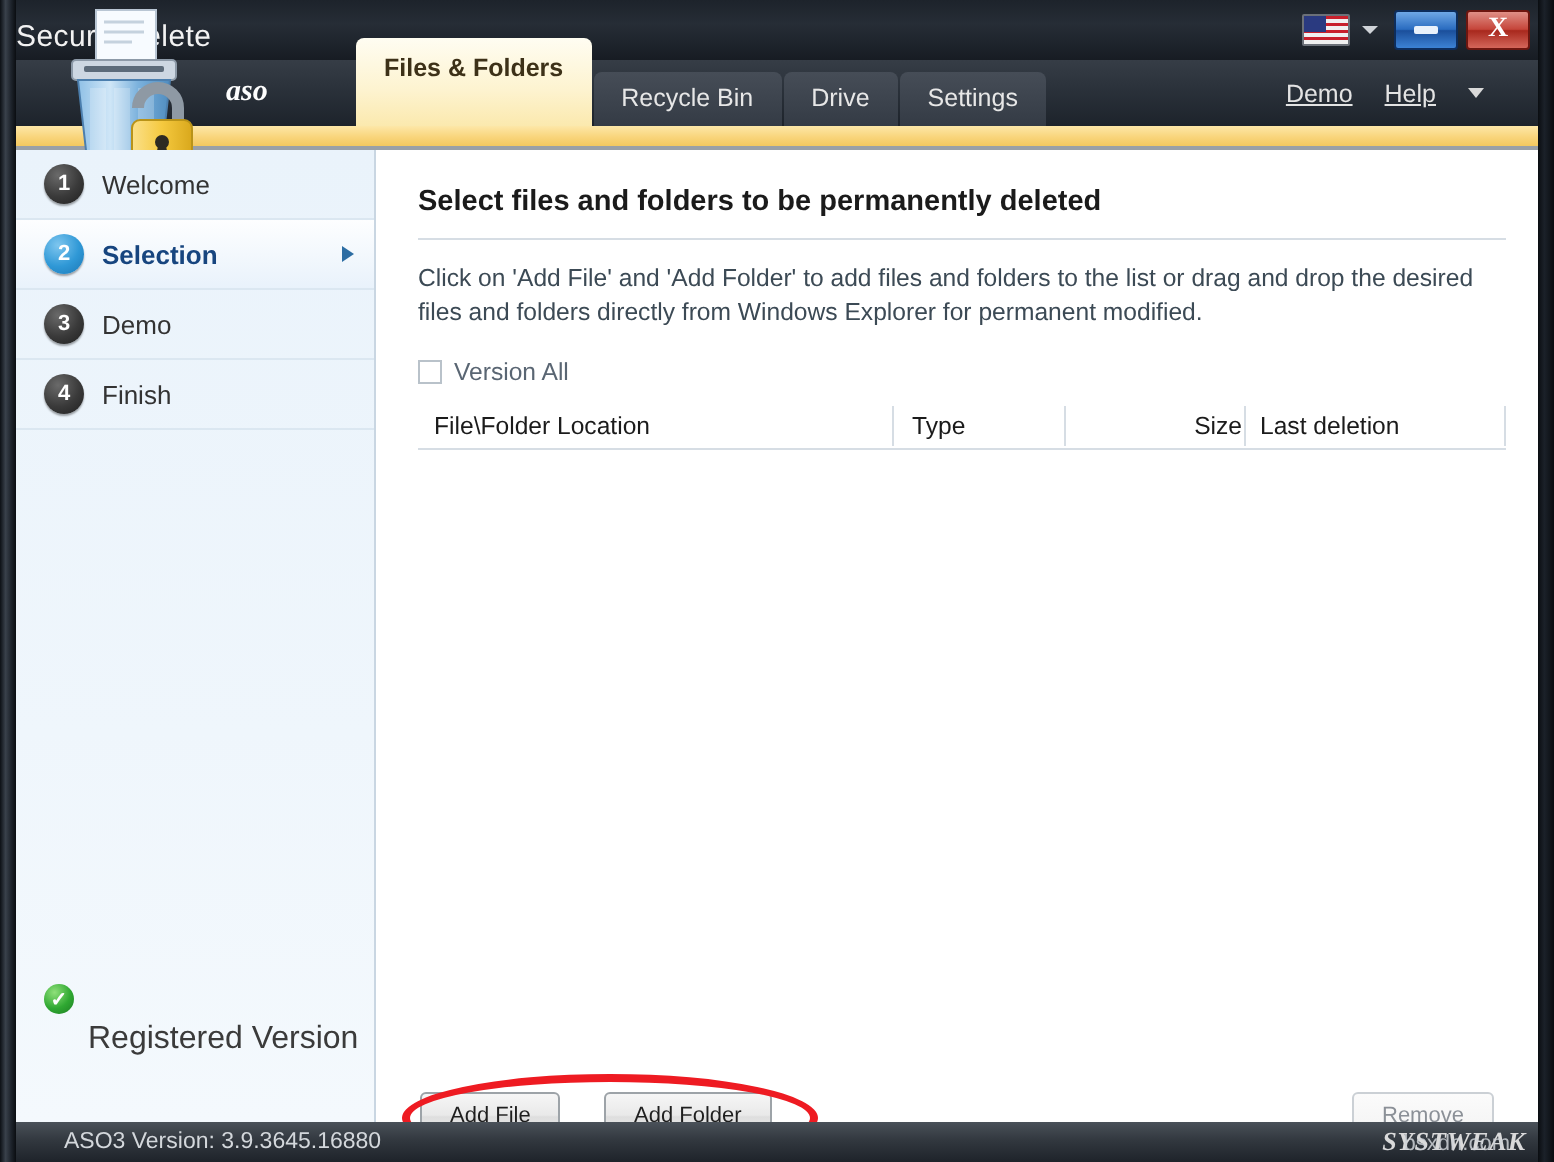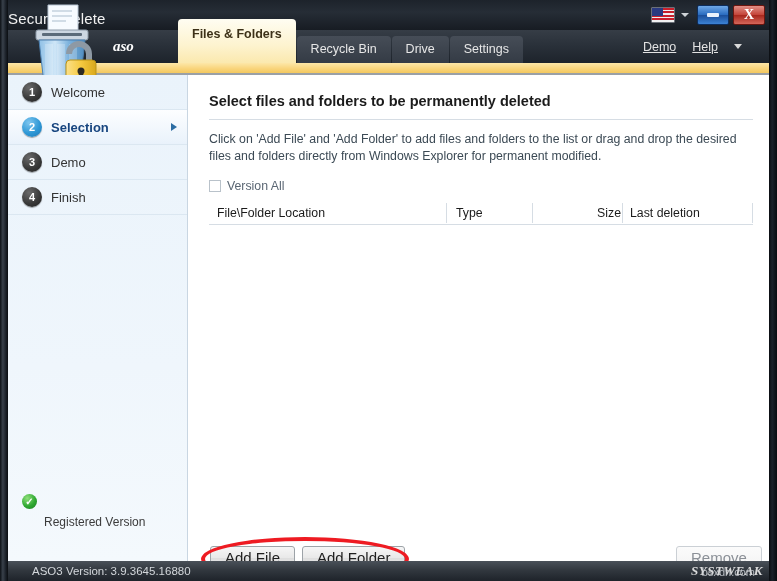--- a/index.html
+++ b/index.html
@@ -93,42 +93,42 @@
     box-shadow:0 1px 1px rgba(0,0,0,.35);
   }
   .side-item.active .badge{ background:radial-gradient(circle at 35% 28%,#7ec6ef 0%,#2f98d6 55%,#1c77b5 100%); }
   .side-arrow{ position:absolute; right:10px; width:0;height:0;
     border-top:4px solid transparent;border-bottom:4px solid transparent;border-left:6px solid #2d6da3; }
   #side-footer{ position:absolute; left:0; bottom:0; width:180px; padding:0 0 14px 14px; }
   .reg-row{ display:flex; align-items:center; gap:7px; margin-bottom:18px; }
   .tick{ width:15px;height:15px;border-radius:50%;
     background:radial-gradient(circle at 35% 28%,#8fe07a 0%,#2fa832 55%,#1d7d23 100%);
     color:#fff; font-size:10px; display:flex;align-items:center;justify-content:center; font-weight:bold;}
-  .reg-text{ font-size:12px; color:#3b3b3b;margin-top:41px; }
+  .reg-text{ font-size:16px; color:#3b3b3b;margin-top:41px; }
   .upd-link{ font-size:12.5px; color:#15539e; text-decoration:underline; cursor:pointer; }
 
   
   #main{ position:absolute; left:181px; top:0; width:580px; height:486px; background:#fff; }
   #page-title{ position:absolute; left:20px; top:18px; font-size:14.5px; font-weight:bold; color:#1b1b1b; }
   #title-rule{ position:absolute; left:20px; top:44px; width:544px; height:1px; background:#d6dde4; }
   #desc{ position:absolute; left:20px; top:56px; width:544px; font-size:12.3px; color:#3c4a55; line-height:17px; }
   #selectall{ position:absolute; left:20px; top:104px; display:flex; align-items:center; gap:6px; cursor:pointer; }
   .cbox{ width:12px;height:12px;border:1px solid #b9c2ca; background:#fff; }
   #selectall span{ font-size:12.3px; color:#5a6673; }
 
   #tablehead{ position:absolute; left:20px; top:126px; width:544px; height:24px;
     border-bottom:1px solid #d6dde4; }
   #tablehead .th{ position:absolute; top:0; height:24px; line-height:24px; font-size:12.3px; color:#1b1b1b; }
   .vsep{ position:absolute; top:2px; width:1px; height:20px; background:#d6dde4; }
 
   #listarea{ position:absolute; left:20px; top:150px; width:544px; height:238px; background:#fff; }
 
   
   .btn{
-    height:24px; padding:0 14px; font-size:15px; color:#1f1f1f;
+    height:24px; padding:0 14px; font-size:11px; color:#1f1f1f;
     background:linear-gradient(180deg,#f6f6f6 0%,#e9e9e9 48%,#dedede 52%,#efefef 100%);
     border:1px solid #9da3a8; border-radius:3px; cursor:pointer; line-height:22px;
   }
   .btn.disabled{ color:#8b9097;
     background:linear-gradient(180deg,#fbfbfb 0%,#f3f3f3 100%); border-color:#cbd0d5; }
   #addfile{ position:absolute; left:202px; top:471px; }
   #addfolder{ position:absolute; left:294px; top:471px; }
   #remove{ position:absolute; left:668px; top:471px; }
 
   

